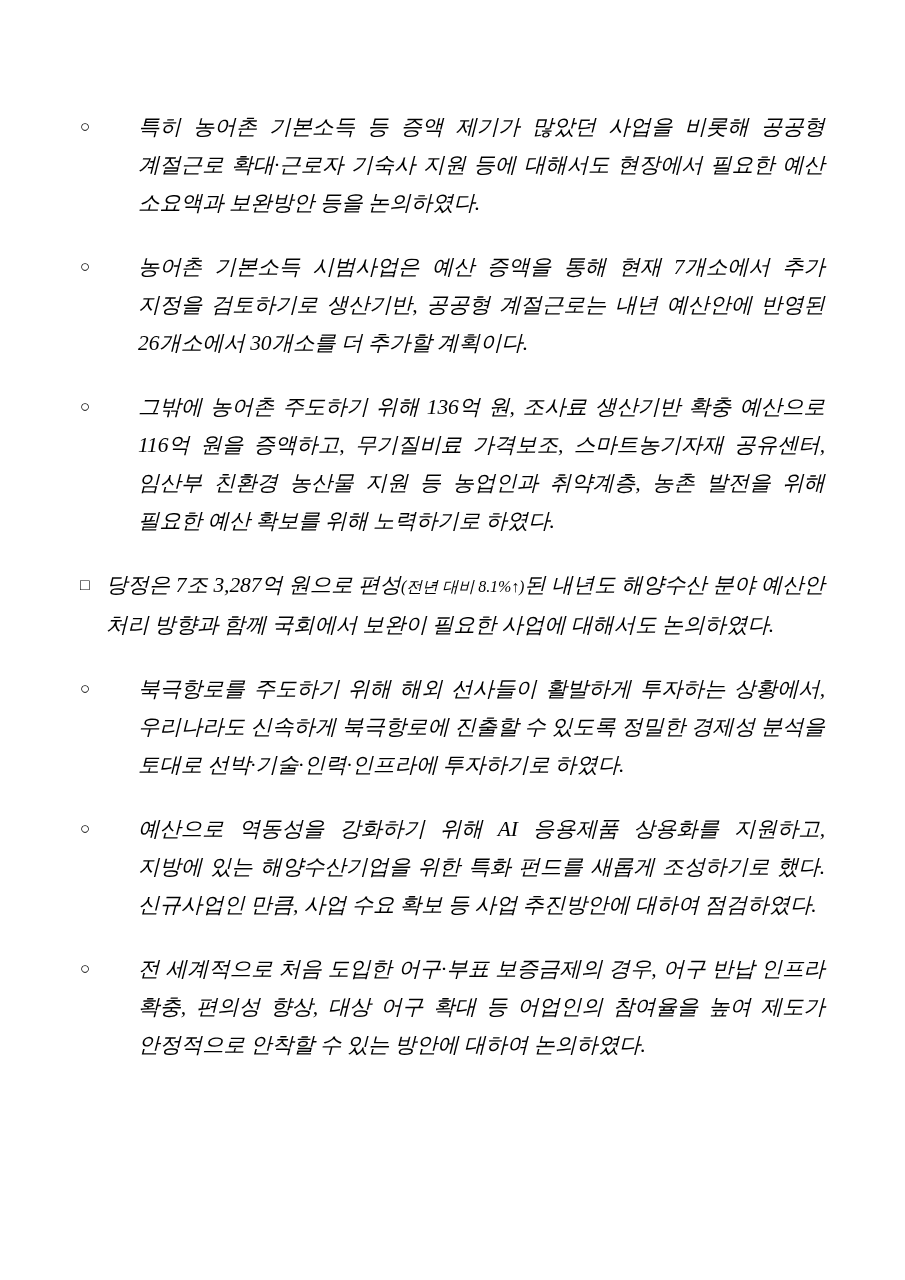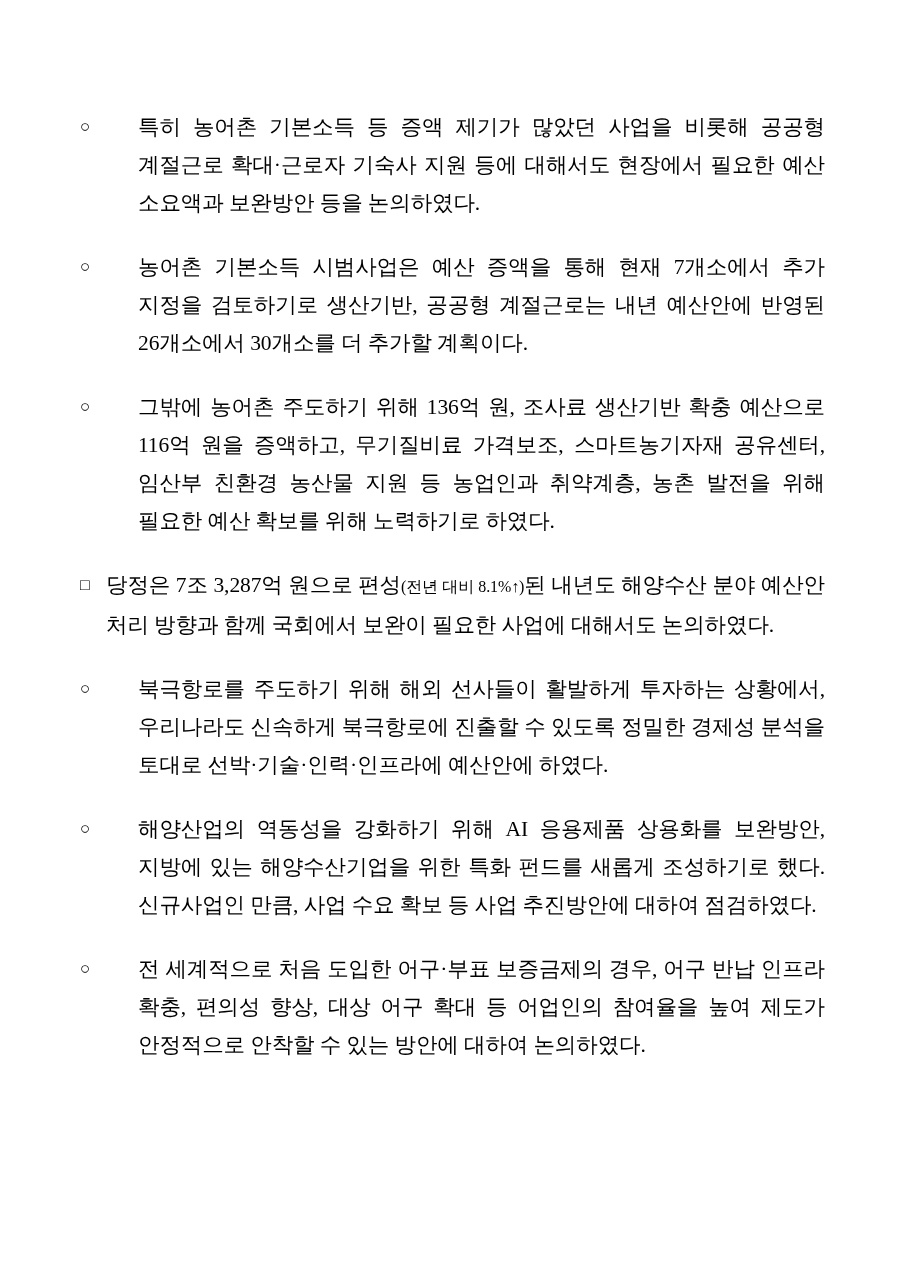--- a/index.html
+++ b/index.html
@@ -41,22 +41,22 @@
   }
   .body-text {
     flex: 1 1 auto;
     font-size: 21.5px;
     line-height: 38px;
     text-align: justify;
     text-justify: inter-character;
     word-break: keep-all;
     letter-spacing: -0.1px;
   }
-  .level1 { padding-left: 28px; }
-  .level0 { padding-left: 0px; }
+  .level1 { padding-left: 28px; font-style: italic; }
+  .level0 { padding-left: 0px; font-style: italic; }
   .small {
     font-size: 16px;
   }
 </style>
 </head>
 <body>
 
 <div class="page">
 
   <div class="block">
@@ -74,26 +74,26 @@
     <div class="body-text level1">그밖에 농어촌 주도하기 위해 136억 원, 조사료 생산기반 확충 예산으로 116억 원을 증액하고, 무기질비료 가격보조, 스마트농기자재 공유센터, 임산부 친환경 농산물 지원 등 농업인과 취약계층, 농촌 발전을 위해 필요한 예산 확보를 위해 노력하기로 하였다.</div>
   </div>
 
   <div class="block">
     <span class="bullet square">□</span>
     <div class="body-text level0"><span>당정은 7조 3,287억 원으로 편성</span><span class="small">(전년 대비 8.1%↑)</span><span>된 내년도 해양수산 분야 예산안 처리 방향과 함께 국회에서 보완이 필요한 사업에 대해서도 논의하였다.</span></div>
   </div>
 
   <div class="block">
     <span class="bullet">○</span>
-    <div class="body-text level1">북극항로를 주도하기 위해 해외 선사들이 활발하게 투자하는 상황에서, 우리나라도 신속하게 북극항로에 진출할 수 있도록 정밀한 경제성 분석을 토대로 선박·기술·인력·인프라에 예산안에 하였다.</div>
+    <div class="body-text level1">북극항로를 주도하기 위해 해외 선사들이 활발하게 투자하는 상황에서, 우리나라도 신속하게 북극항로에 진출할 수 있도록 정밀한 경제성 분석을 토대로 선박·기술·인력·인프라에 투자하기로 하였다.</div>
   </div>
 
   <div class="block">
     <span class="bullet">○</span>
-    <div class="body-text level1">해양산업의 역동성을 강화하기 위해 AI 응용제품 상용화를 보완방안, 지방에 있는 해양수산기업을 위한 특화 펀드를 새롭게 조성하기로 했다. 신규사업인 만큼, 사업 수요 확보 등 사업 추진방안에 대하여 점검하였다.</div>
+    <div class="body-text level1">예산으로 역동성을 강화하기 위해 AI 응용제품 상용화를 지원하고, 지방에 있는 해양수산기업을 위한 특화 펀드를 새롭게 조성하기로 했다. 신규사업인 만큼, 사업 수요 확보 등 사업 추진방안에 대하여 점검하였다.</div>
   </div>
 
   <div class="block">
     <span class="bullet">○</span>
     <div class="body-text level1">전 세계적으로 처음 도입한 어구·부표 보증금제의 경우, 어구 반납 인프라 확충, 편의성 향상, 대상 어구 확대 등 어업인의 참여율을 높여 제도가 안정적으로 안착할 수 있는 방안에 대하여 논의하였다.</div>
   </div>
 
 </div>
 
 </body></html>

